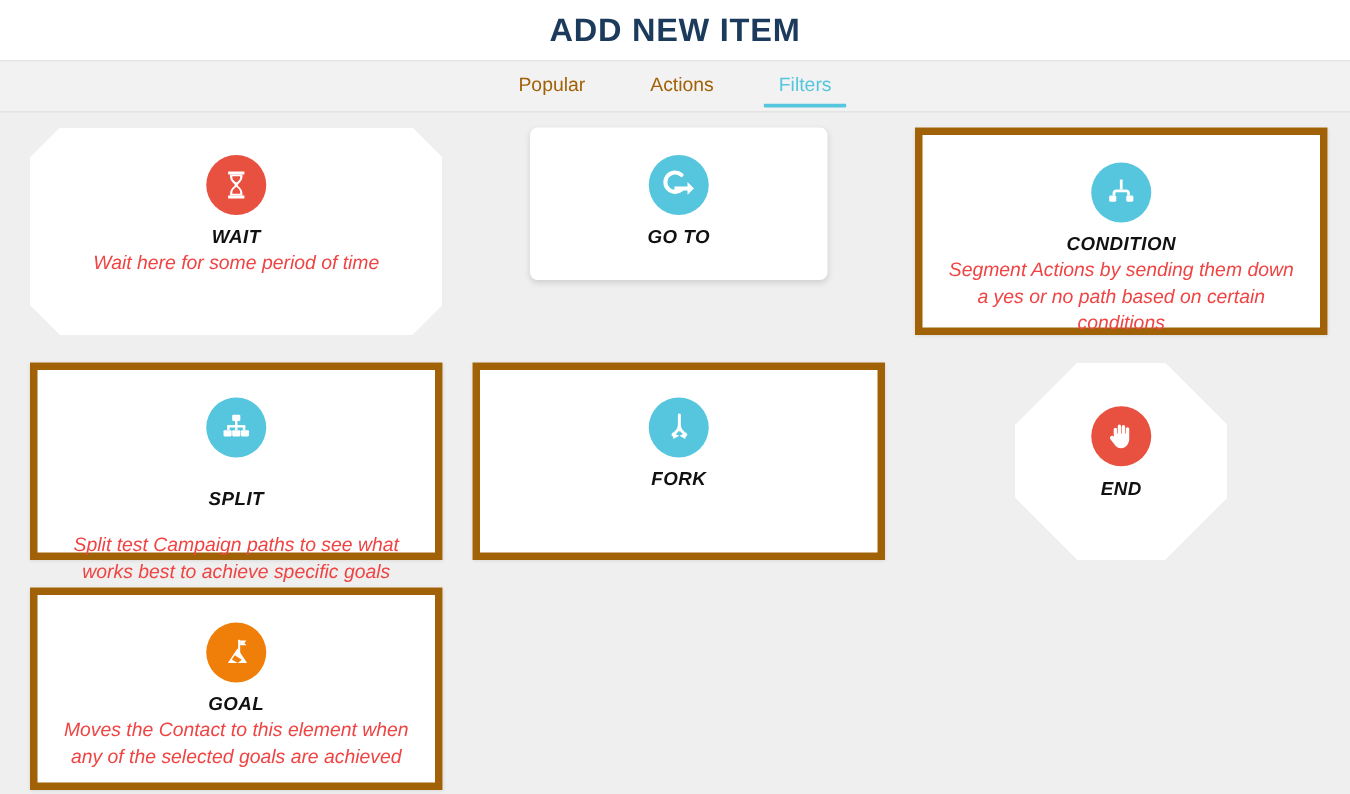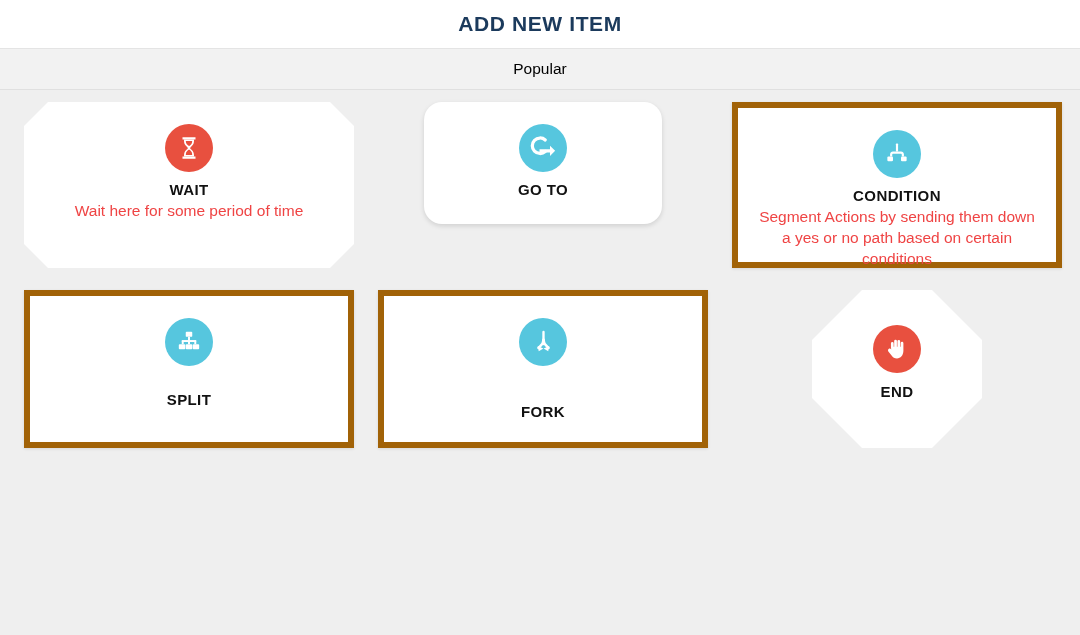--- a/index.html
+++ b/index.html
@@ -20,21 +20,21 @@
 
   
   .header {
     height: 48px;
     background: #FFFFFF;
     display: flex;
     align-items: center;
     justify-content: center;
   }
   .header-title {
-    font-size: 21px;
+    font-size: 26px;
     font-weight: bold;
     letter-spacing: 0.6px;
     color: #1B3A5C;
   }
 
   
   .tabbar {
     height: 42px;
     background: #F2F2F2;
     border-top: 1px solid #E4E4E4;
@@ -42,21 +42,21 @@
     display: flex;
     align-items: stretch;
     justify-content: center;
     gap: 0;
   }
   .tab {
     display: flex;
     align-items: center;
     padding: 0 26px;
     font-size: 15.5px;
-    color: #000000;
+    color: #a16207;
     cursor: pointer;
     position: relative;
     user-select: none;
   }
   .tab.active {
     color: #56C6DE;
   }
   .tab.active::after {
     content: "";
     position: absolute;
@@ -68,20 +68,21 @@
     border-radius: 1px;
   }
 
   
   .grid {
     padding: 12px 24px 0 24px;
     display: grid;
     grid-template-columns: 330px 330px 330px;
     gap: 22px 24px;
     justify-content: start;
+    font-style: italic;
   }
 
   .cell {
     display: flex;
     align-items: flex-start;
     justify-content: center;
   }
 
   
   .card {
@@ -97,21 +98,21 @@
   }
 
   
   .card.shape-square {
     border: 6px solid #a16207;
     box-shadow: 0 1px 3px rgba(0,0,0,0.10);
   }
 
   
   .card.shape-rounded {
-    border-radius: 18px;
+    border-radius: 6px;
     box-shadow: 0 2px 5px rgba(0,0,0,0.13);
   }
 
   
   .card.shape-chamfer {
     clip-path: polygon(
       24px 0, calc(100% - 24px) 0,
       100% 24px, 100% calc(100% - 24px),
       calc(100% - 24px) 100%, 24px 100%,
       0 calc(100% - 24px), 0 24px
@@ -129,21 +130,21 @@
       0 calc(100% - 50px), 0 50px
     );
     filter: drop-shadow(0 1px 3px rgba(0,0,0,0.16));
   }
 
   
   .h-wait    { height: 166px; }
   .h-goto    { height: 122px; }
   .h-cond    { height: 166px; }
   .h-split   { height: 158px; gap: 16px; }
-  .h-fork    { height: 158px; gap: 28px; }
+  .h-fork    { height: 158px; }
   .h-end     { height: 158px; justify-content: center; padding-top: 4px; }
   .h-goal    { height: 162px; }
 
   
   .w-goto { width: 238px; }
 
   
   .icon-circle {
     width: 48px;
     height: 48px;
@@ -179,20 +180,26 @@
 </head>
 <body>
 
 <div class="header">
   <div class="header-title">ADD NEW ITEM</div>
 </div>
 
 <div class="tabbar">
   <div class="tab">
     <span>Popular</span>
+  </div>
+  <div class="tab">
+    <span>Actions</span>
+  </div>
+  <div class="tab active">
+    <span>Filters</span>
   </div>
 </div>
 
 <div class="grid">
 
   <div class="cell">
     <div class="card shape-chamfer h-wait">
       <div class="icon-circle" style="background:#E8503F">
         <svg width="26" height="26" viewBox="0 0 24 24" fill="#FFFFFF">
           <path d="M6 2h12v2.2H6zM6 19.8h12V22H6z"></path>
@@ -243,20 +250,21 @@
           <rect x="5.3" y="10.2" width="13.4" height="1.8"></rect>
           <rect x="5.3" y="11.4" width="1.8" height="2.6"></rect>
           <rect x="16.9" y="11.4" width="1.8" height="2.6"></rect>
           <rect x="11.1" y="11.4" width="1.8" height="2.6"></rect>
           <rect x="2.6" y="14" width="6" height="4.6" rx="0.8"></rect>
           <rect x="9" y="14" width="6" height="4.6" rx="0.8"></rect>
           <rect x="15.4" y="14" width="6" height="4.6" rx="0.8"></rect>
         </svg>
       </div>
       <div class="card-title">SPLIT</div>
+      <div class="card-desc">Split test Campaign paths to see what works best to achieve specific goals</div>
     </div>
   </div>
 
   <div class="cell">
     <div class="card shape-square h-fork">
       <div class="icon-circle" style="background:#56C6DE">
         <svg width="27" height="27" viewBox="0 0 24 24">
           <path d="M12 2.6v10.8" stroke="#FFFFFF" stroke-width="2.1" stroke-linecap="round" fill="none"></path>
           <path d="M12 9.6c0 4 -2.6 5.4 -4.6 7.2" stroke="#FFFFFF" stroke-width="2.1" fill="none" stroke-linecap="round"></path>
           <path d="M12 9.6c0 4 2.6 5.4 4.6 7.2" stroke="#FFFFFF" stroke-width="2.1" fill="none" stroke-linecap="round"></path>
@@ -273,14 +281,28 @@
       <div class="icon-circle" style="background:#E8503F">
         <svg width="26" height="26" viewBox="0 0 24 24" fill="#FFFFFF">
           <path d="M6.4 10.6V6.9a1.25 1.25 0 0 1 2.5 0v3.1h.5V4.6a1.25 1.25 0 0 1 2.5 0v5.4h.5V4.9a1.25 1.25 0 0 1 2.5 0v5.1h.5V6.6a1.25 1.25 0 0 1 2.5 0v7.1c0 4.1-2.6 7.1-5.9 7.1-2.3 0-3.9-1.1-5-2.8L4 14.2c-.6-.9-.3-1.9.5-2.4.8-.5 1.7-.2 2.2.6z"></path>
         </svg>
       </div>
       <div class="card-title">END</div>
 
     </div>
   </div>
 
+  <div class="cell">
+    <div class="card shape-square h-goal">
+      <div class="icon-circle" style="background:#F07F09">
+        <svg width="26" height="26" viewBox="0 0 24 24" fill="#FFFFFF">
+          <rect x="13.4" y="2.6" width="1.5" height="16" rx="0.4"></rect>
+          <path d="M14.9 3.1h4.6l-1.5 1.8 1.5 1.8h-4.6z"></path>
+          <path d="M12.9 9.1L20 19.8H5.8z"></path>
+          <path d="M10.9 14.1l-2.1 3.1 4.3 2.6 3-2.4z" fill="#F07F09"></path>
+        </svg>
+      </div>
+      <div class="card-title">GOAL</div>
+      <div class="card-desc">Moves the Contact to this element when any of the selected goals are achieved</div>
+    </div>
+  </div>
 
 </div>
 
 </body></html>

